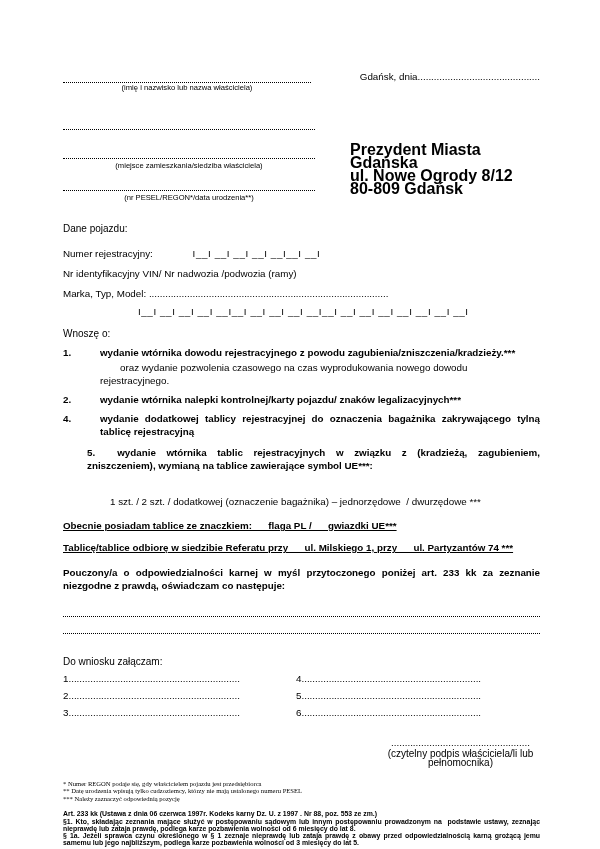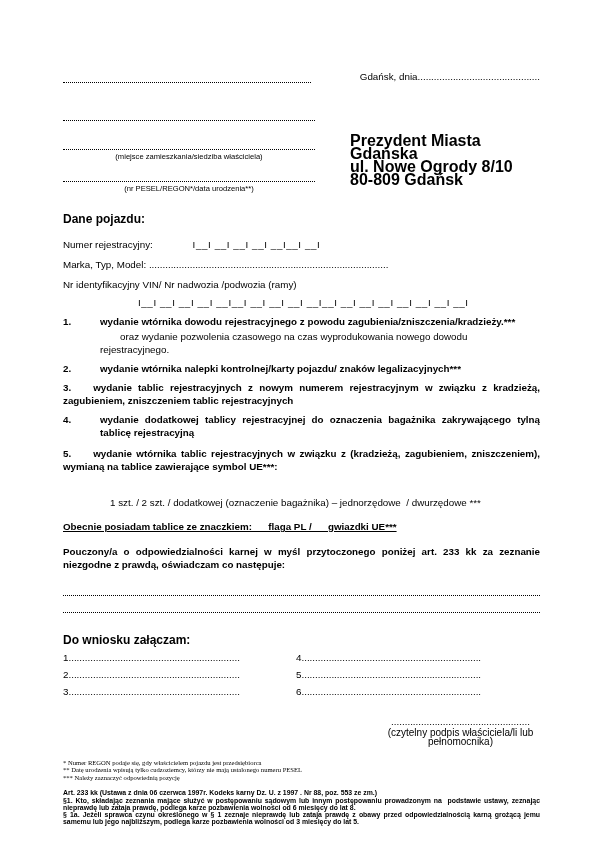--- a/index.html
+++ b/index.html
@@ -10,21 +10,21 @@
     box-sizing:border-box; padding:70px 60px 0 63px;
   }
   .dotline { border-bottom:1.2px dotted #000; height:11px; }
   .caption { font-size:7.6px; line-height:9px; text-align:center; }
   .row-top { display:flex; justify-content:space-between; align-items:flex-end;text-align:right; }
   .namecol { width:248px; }
   .datecol { font-size:9.8px; }
   .block2 { display:flex; justify-content:space-between; margin-top:26px; }
   .leftcol { width:252px; }
   .addressee { font-weight:bold; font-size:16px; line-height:13px; margin-top:25px; width:190px; }
-  .h-bold { font-weight:bold; font-size:12px; }
+  .h-bold { font-weight:normal; font-size:10px; }
   .section-dane { margin-top:20px; }
   .vline { margin-top:7px; }
   .boxes { letter-spacing:0.6px;margin-left:37px; }
   .vin-boxes { margin-top:5px; padding-left:75px; letter-spacing:0.6px; }
   .wnosze { margin-top:9px; }
   .item { display:flex; margin-top:6px; font-weight:bold; }
   .item .num { width:37px; flex:none; }
   .item .txt { flex:1; text-align:justify; }
   .item-just { margin-top:6px; font-weight:bold; text-align:justify; }
   .item-just .gap { display:inline-block; width:22px; }
@@ -53,77 +53,79 @@
 <body>
 
 <div class="page">
 
   <div class="row-top">
     <div class="namecol">
       <div class="dotline"></div>
     </div>
     <div class="datecol">Gdańsk, dnia.............................................</div>
   </div>
+  <div class="caption namecol">(imię i nazwisko lub nazwa właściciela)</div>
 
   <div class="block2">
     <div class="leftcol">
       <div class="dotline"></div>
       <div class="dotline" style="margin-top:17px;"></div>
       <div class="caption" style="margin-top:2px;">(miejsce zamieszkania/siedziba właściciela)</div>
       <div class="dotline" style="margin-top:9px;"></div>
       <div class="caption" style="margin-top:2px;">(nr PESEL/REGON*/data urodzenia**)</div>
     </div>
     <div class="addressee">
       <div>Prezydent Miasta Gdańska</div>
-      <div>ul. Nowe Ogrody 8/10</div>
+      <div>ul. Nowe Ogrody 8/12</div>
       <div>80-809 Gdańsk</div>
     </div>
   </div>
 
   <div class="h-bold section-dane">Dane pojazdu:</div>
   <div class="vline" style="margin-top:12px;">
     <span>Numer rejestracyjny:</span>
     <span class="boxes">I__I __I __I __I __I__I __I</span>
   </div>
+  <div class="vline">Nr identyfikacyjny VIN/ Nr nadwozia /podwozia (ramy)</div>
   <div class="vline">
     <span>Marka, Typ, Model:</span>
     <span>........................................................................................</span>
   </div>
-  <div class="vline">Nr identyfikacyjny VIN/ Nr nadwozia /podwozia (ramy)</div>
   <div class="vin-boxes">I__I __I __I __I __I__I __I __I __I __I__I __I __I __I __I __I __I __I</div>
 
+  <div class="h-bold wnosze">Wnoszę o:</div>
 
   <div class="item">
     <span class="num">1.</span>
     <span class="txt">wydanie wtórnika dowodu rejestracyjnego z powodu zagubienia/zniszczenia/kradzieży.***</span>
   </div>
   <div class="sub">oraz wydanie pozwolenia czasowego na czas wyprodukowania nowego dowodu rejestracyjnego.</div>
 
   <div class="item">
     <span class="num">2.</span>
     <span class="txt">wydanie wtórnika nalepki kontrolnej/karty pojazdu/ znaków legalizacyjnych***</span>
   </div>
 
-  <div class="item-just">
-    <span>3.</span><span class="gap"></span><span>wydanie tablic rejestracyjnych z nowym numerem rejestracyjnym w związku z kradzieżą, zagubieniem, zniszczeniem tablic rejestracyjnych</span>
-  </div>
 
   <div class="item">
     <span class="num">4.</span>
     <span class="txt">wydanie dodatkowej tablicy rejestracyjnej do oznaczenia bagażnika zakrywającego tylną tablicę rejestracyjną</span>
   </div>
 
-  <div class="item-just" style="margin-top:8px;">
+  <div class="item-just" style="margin-top:8px;margin-left:24px;">
     <span>5.</span><span class="gap"></span><span>wydanie wtórnika tablic rejestracyjnych w związku z (kradzieżą, zagubieniem, zniszczeniem), wymianą na tablice zawierające symbol UE***:</span>
   </div>
 
   <div class="qty">1 szt. / 2 szt. / dodatkowej (oznaczenie bagażnika) – jednorzędowe&nbsp; / dwurzędowe ***</div>
 
   <div class="uline plates">
     <span>Obecnie posiadam tablice ze znaczkiem:&nbsp;&nbsp;&nbsp;&nbsp;&nbsp;&nbsp;flaga PL /&nbsp;&nbsp;&nbsp;&nbsp;&nbsp;&nbsp;gwiazdki UE***</span>
+  </div>
+  <div class="uline">
+    <span>Tablicę/tablice odbiorę w siedzibie Referatu przy&nbsp;&nbsp;&nbsp;&nbsp;&nbsp;&nbsp;ul. Milskiego 1, przy&nbsp;&nbsp;&nbsp;&nbsp;&nbsp;&nbsp;ul. Partyzantów 74 ***</span>
   </div>
 
   <div class="decl">Pouczony/a o odpowiedzialności karnej w myśl przytoczonego poniżej art. 233 kk za zeznanie niezgodne z prawdą, oświadczam co następuje:</div>
   <div class="ansline ans1"></div>
   <div class="ansline ans2"></div>
 
   <div class="h-bold zal">Do wniosku załączam:</div>
   <div class="attrow">
     <div class="l att">1...............................................................</div>
     <div class="r att">4..................................................................</div>

